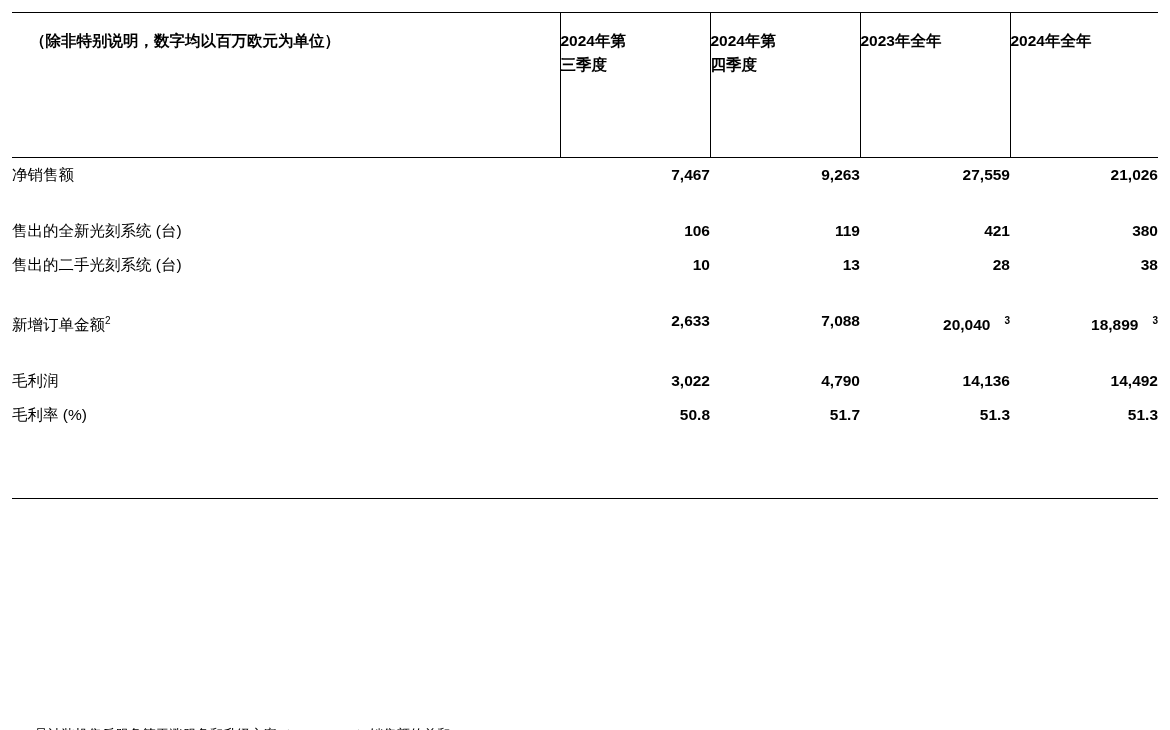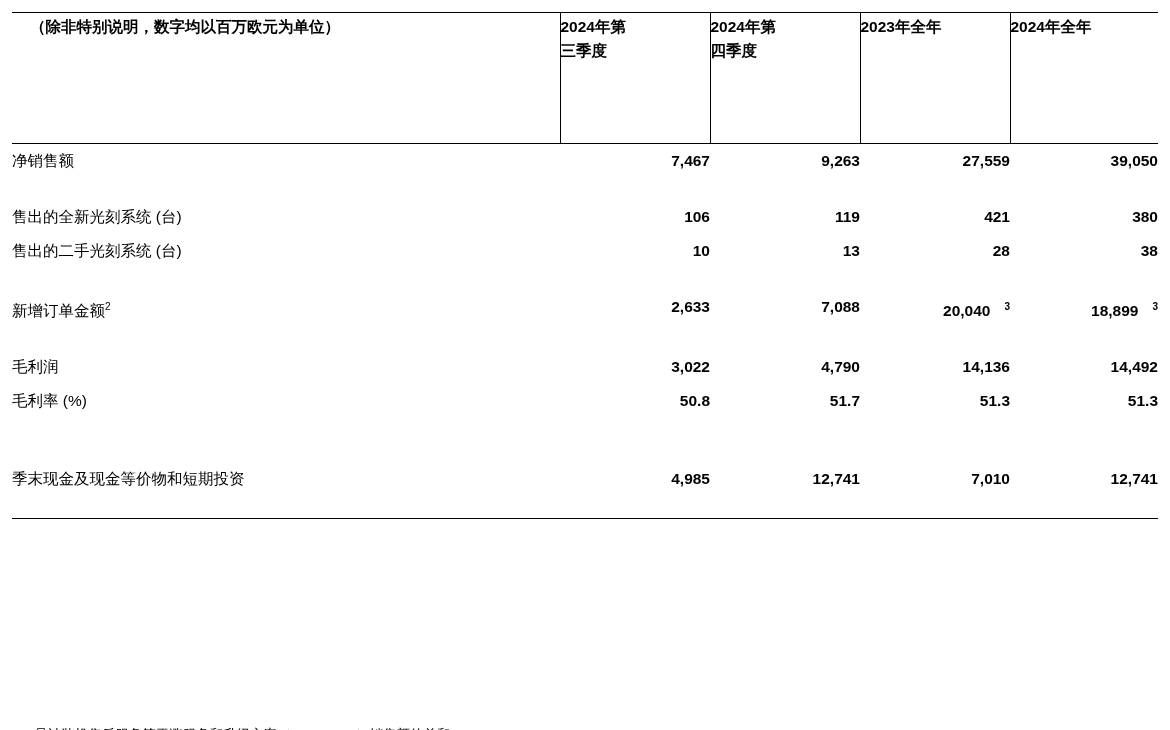--- a/index.html
+++ b/index.html
@@ -44,21 +44,21 @@
     border-top: 1.5px solid #000;
     border-bottom: 1.5px solid #000;
   }
 
   
   tr.header-row th {
     height: 128px;
     font-size: 15.5px;
     font-weight: bold;
     border-bottom: 1.5px solid #000;
-    padding-top: 2px;
+    padding-top: 16px;
   }
   tr.header-row th.label-col {
     text-align: left;
     padding-left: 18px;
     border-right: 1.2px solid #000;
     line-height: 1.5;
   }
   tr.header-row th.num-col {
     text-align: left;
     padding-right: 22px;
@@ -138,21 +138,21 @@
         </th>
       </tr>
     </thead>
     <tbody>
 
       <tr class="data-row">
         <td class="label-col">净销售额</td>
         <td class="num-col">7,467</td>
         <td class="num-col">9,263</td>
         <td class="num-col">27,559</td>
-        <td class="num-col last">39,050</td>
+        <td class="num-col last">21,026</td>
       </tr>
 
 
       <tr class="spacer-row">
         <td class="label-col">&nbsp;</td>
         <td class="num-col">&nbsp;</td>
         <td class="num-col">&nbsp;</td>
         <td class="num-col">&nbsp;</td>
         <td class="num-col last">&nbsp;</td>
       </tr>
@@ -224,27 +224,20 @@
 
 
       <tr class="spacer-row">
         <td class="label-col">&nbsp;</td>
         <td class="num-col">&nbsp;</td>
         <td class="num-col">&nbsp;</td>
         <td class="num-col">&nbsp;</td>
         <td class="num-col last">&nbsp;</td>
       </tr>
 
-      <tr class="data-row">
-        <td class="label-col">季末现金及现金等价物和短期投资</td>
-        <td class="num-col">4,985</td>
-        <td class="num-col">12,741</td>
-        <td class="num-col">7,010</td>
-        <td class="num-col last">12,741</td>
-      </tr>
 
       <tr class="spacer-row">
         <td class="label-col">&nbsp;</td>
         <td class="num-col">&nbsp;</td>
         <td class="num-col">&nbsp;</td>
         <td class="num-col">&nbsp;</td>
         <td class="num-col last">&nbsp;</td>
       </tr>
 
     </tbody>

